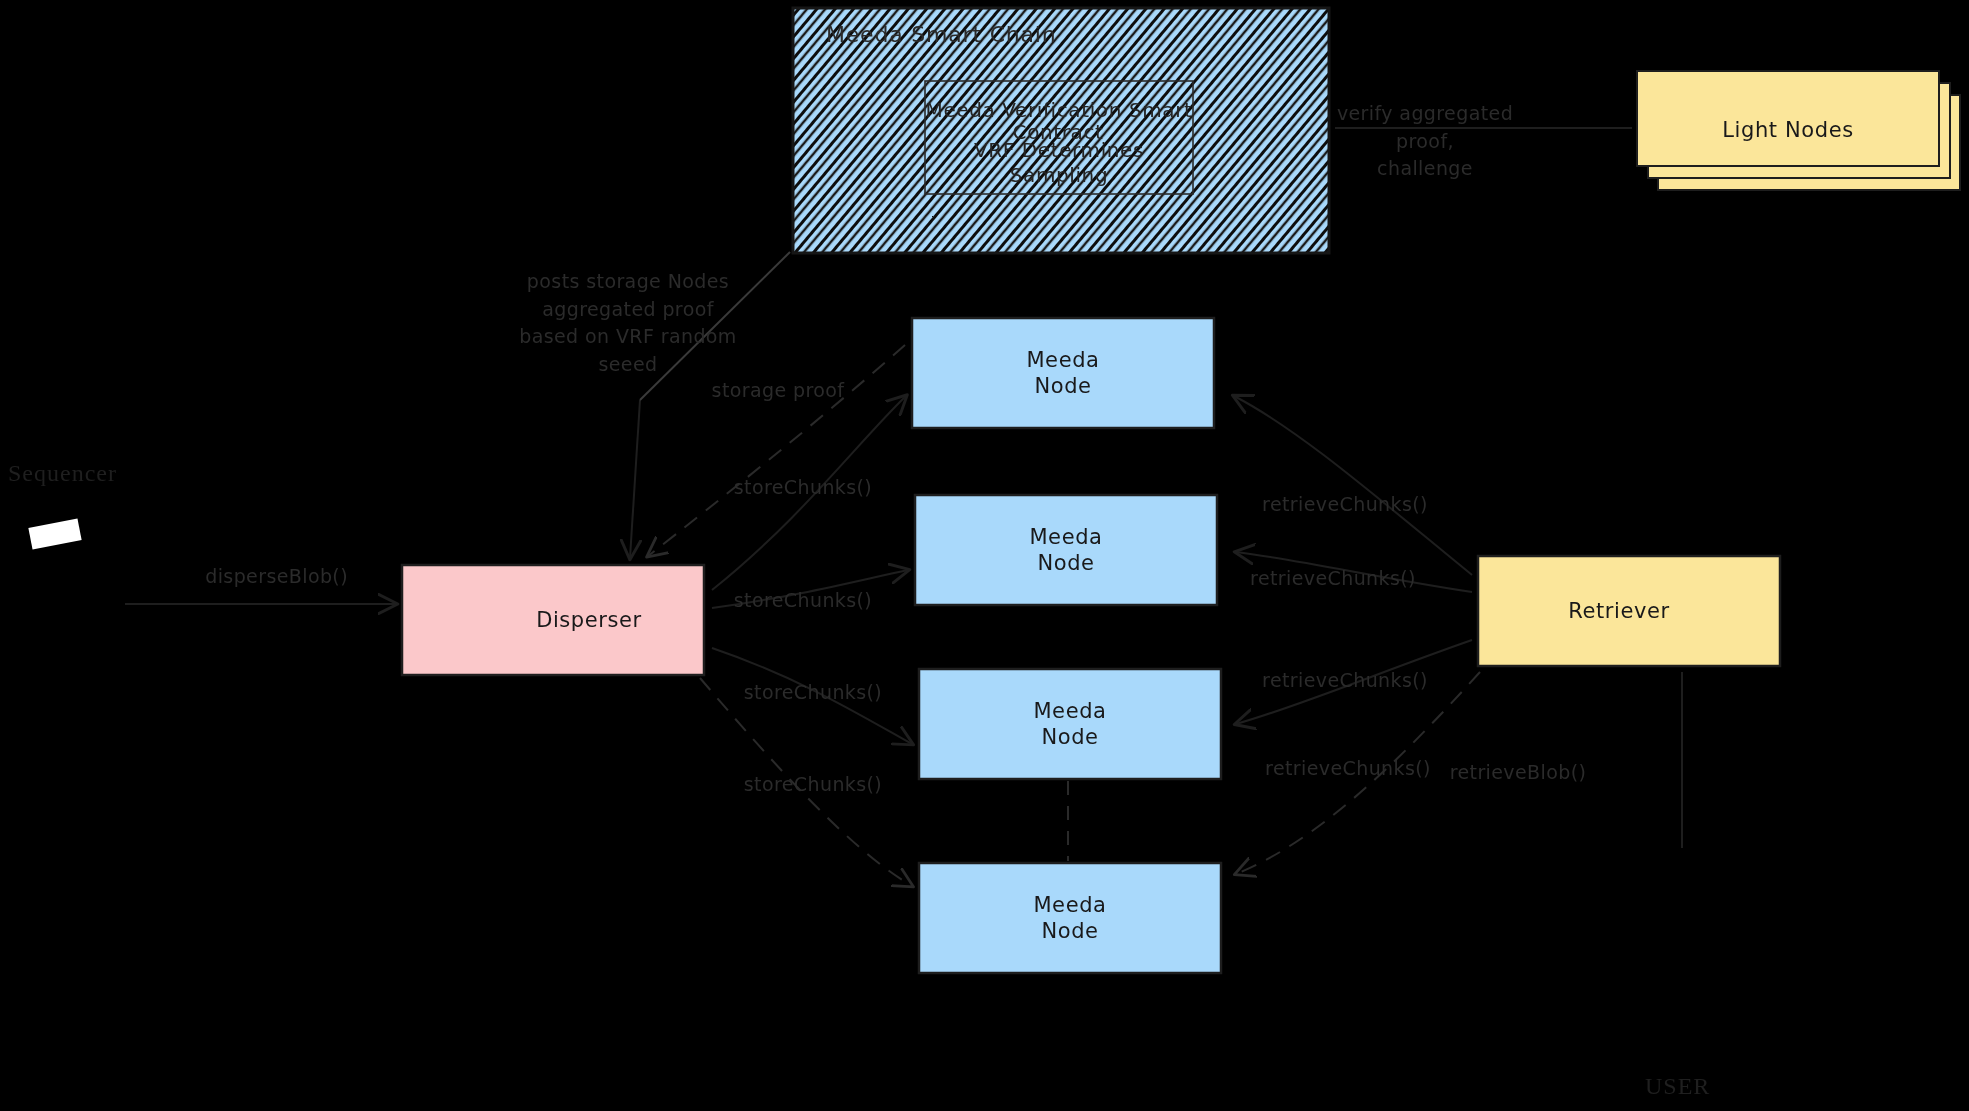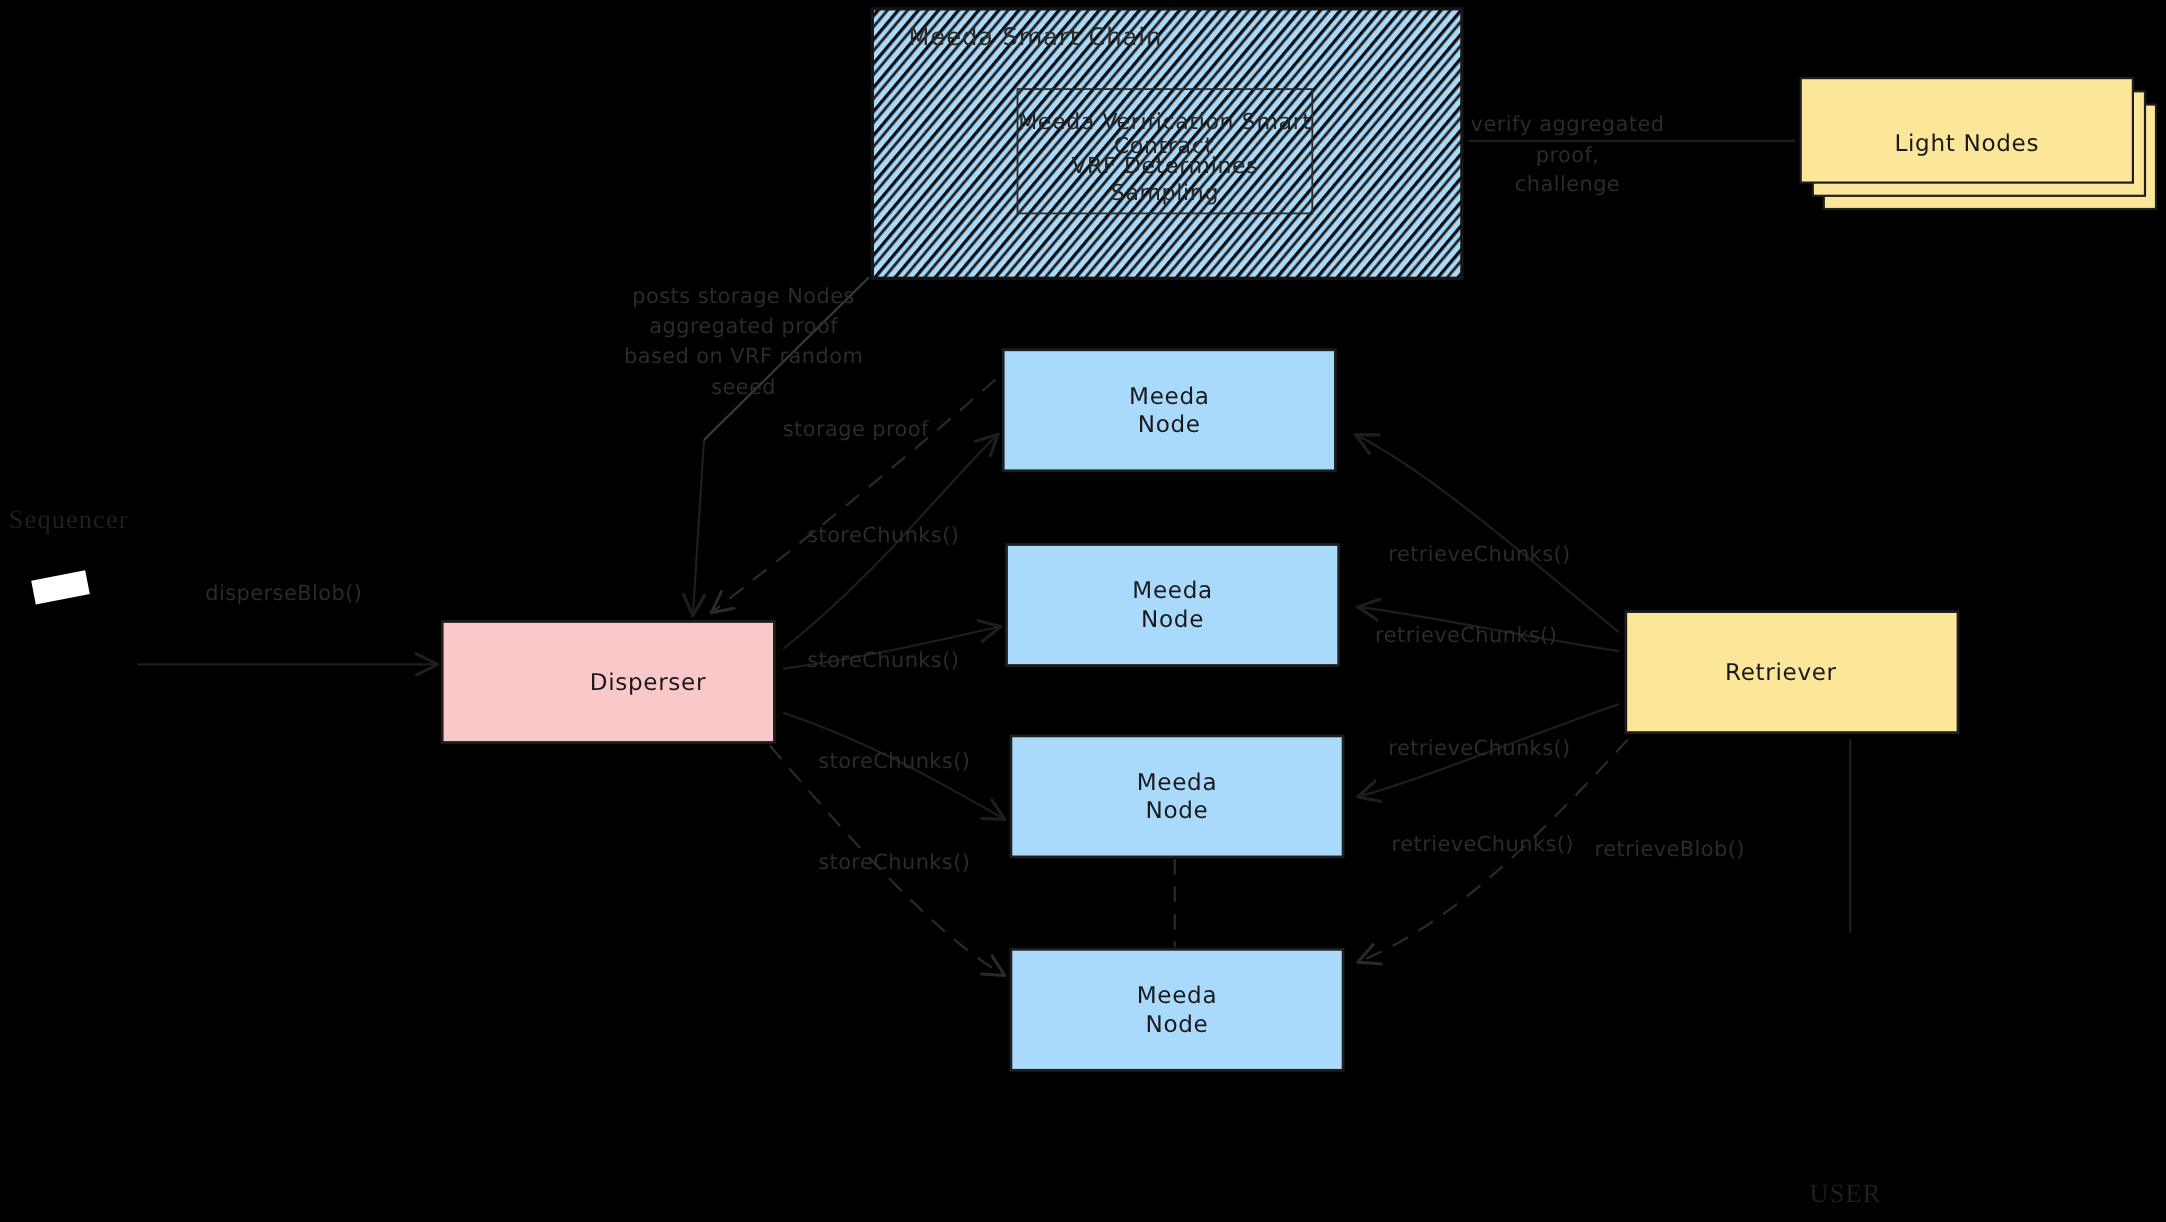--- a/index.html
+++ b/index.html
@@ -166,23 +166,23 @@
 
 <div class="node-label" style="left:402px; top:565px; width:302px; height:110px;margin-left:36px;">Disperser</div>
 
 <div class="node-label" style="left:1478px; top:556px; width:282px; height:110px;">Retriever</div>
 
 <div class="actor-label" style="left:8px; top:460px;">Sequencer</div>
 <div class="sequencer-chip" style="left:30px; top:523px; width:50px; height:22px;"></div>
 
 <div class="actor-label" style="left:1645px; top:1073px;">USER</div>
 
-<div class="edge-label" style="left:168px; top:527px; width:180px;">disperseBlob()</div>
-
-<div class="edge-label" style="left:513px; top:256px; width:230px; line-height:1.45;margin-left:48px;">posts storage Nodes
+<div class="edge-label" style="left:168px; top:564px; width:180px;text-align:right;">disperseBlob()</div>
+
+<div class="edge-label" style="left:513px; top:268px; width:230px; line-height:1.45;">posts storage Nodes
 aggregated proof
 based on VRF random
 seeed</div>
 
 <div class="edge-label" style="left:693px; top:378px; width:170px;">storage proof</div>
 
 <div class="edge-label" style="left:1305px; top:100px; width:240px; line-height:1.45;">verify aggregated proof,
 challenge</div>
 
 <div class="edge-label" style="left:723px; top:475px; width:160px;">storeChunks()</div>

